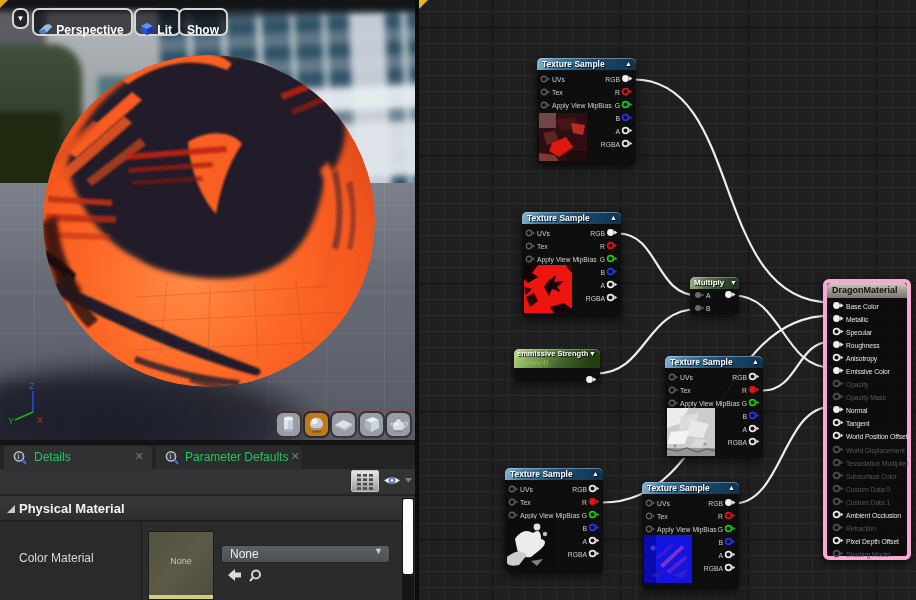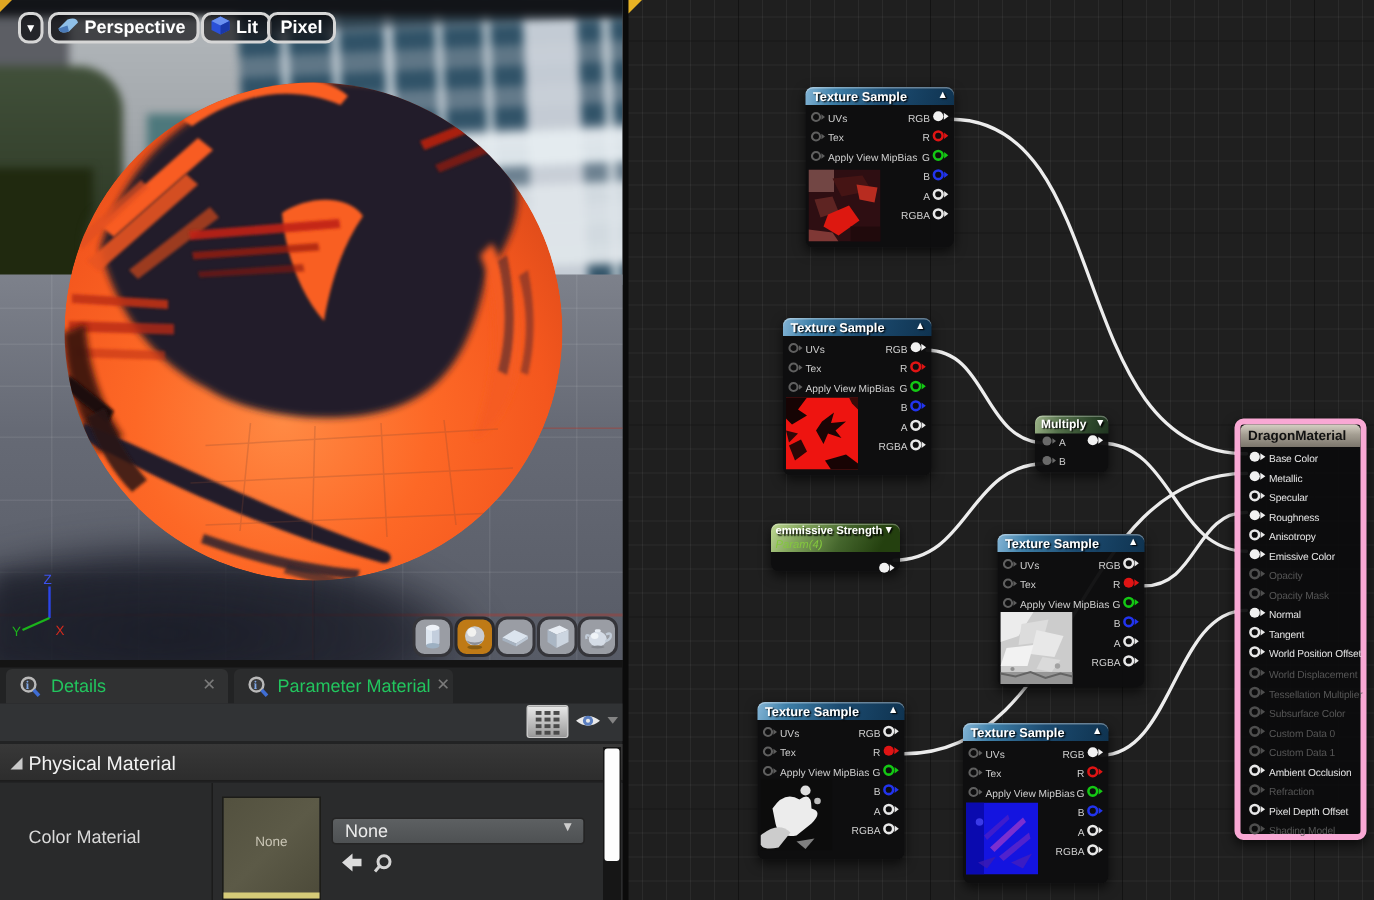--- a/index.html
+++ b/index.html
@@ -5,31 +5,31 @@
 html,body{width:916px;height:600px;overflow:hidden;background:#0b0b0b;font-family:"Liberation Sans",sans-serif}
 #root{position:absolute;left:0;top:0;width:916px;height:600px;background:#0b0b0b}
 
 #vp{position:absolute;left:0;top:0;width:415px;height:440px;overflow:hidden;background:#55565a}
 #vp .bd{position:absolute;filter:blur(3px)}
 #floor{position:absolute;left:0;top:183px;width:415px;height:257px;background:linear-gradient(#7d818b,#666a75 40%,#575b66)}
 .gl{position:absolute;background:rgba(255,255,255,0.07)}
 .rl{position:absolute;background:rgba(170,60,50,0.45)}
 #shadow{position:absolute;left:-95px;top:328px;width:480px;height:180px;background:radial-gradient(ellipse 55% 52% at 45% 55%,rgba(24,26,38,0.8) 0%,rgba(24,26,38,0.62) 55%,rgba(24,26,38,0) 80%);filter:blur(8px)}
 
-.tbtn{position:absolute;top:8px;height:21px;background:rgba(8,8,10,0.66);border:2px solid #d6d6d6;border-radius:7px;color:#fff;font-size:12px;font-weight:bold;line-height:17px;padding:0 7px;white-space:nowrap}
+.tbtn{position:absolute;top:8px;height:21px;background:rgba(8,8,10,0.66);border:2px solid #d6d6d6;border-radius:7px;color:#fff;font-size:12px;font-weight:bold;line-height:17px;padding:12px 7px;white-space:nowrap}
 
 .pbtn{position:absolute;top:411px;width:27px;height:27px;background:#9a9da4;border:2px solid #35353a;border-radius:8px}
 
 #dp{position:absolute;left:0;top:440px;width:415px;height:160px;background:#222324}
 .tab{position:absolute;top:6px;height:23px;border-radius:4px 4px 0 0;background:#303132}
 .tab .tx{color:#22c55e;font-size:12px}
 .tab .cx{color:#7a7a7a;font-size:11px}
 #srow{position:absolute;left:0;top:29px;width:415px;height:25px;background:#313335}
 #sbox{position:absolute;left:4px;top:3px;width:340px;height:19px;background:#bfc3c3;border-radius:2px;border:1px solid #191919;color:#84888a;font-size:12px;line-height:17px;padding-left:6px}
-#cath{position:absolute;left:0;top:56px;width:415px;height:25px;background:linear-gradient(#383838,#2d2d2d);border-bottom:1px solid #1d1d1d;color:#f2f2f2;font-weight:normal;font-size:13px;line-height:25px}
+#cath{position:absolute;left:0;top:56px;width:415px;height:25px;background:linear-gradient(#383838,#2d2d2d);border-bottom:1px solid #1d1d1d;color:#f2f2f2;font-weight:bold;font-size:13px;line-height:25px}
 #dbody{position:absolute;left:0;top:82px;width:415px;height:78px;background:#2a2b2c}
 
 #gp{position:absolute;left:419px;top:0;width:497px;height:600px;background:#1f1f1f}
 #grid{position:absolute;left:0;top:0;width:497px;height:600px;
 background-image:
  linear-gradient(rgba(0,0,0,0.55) 1px,transparent 1px),
  linear-gradient(90deg,rgba(0,0,0,0.55) 1px,transparent 1px),
  linear-gradient(rgba(255,255,255,0.055) 1px,transparent 1px),
  linear-gradient(90deg,rgba(255,255,255,0.055) 1px,transparent 1px);
 background-size:128px 128px,128px 128px,16px 16px,16px 16px;
@@ -160,21 +160,21 @@
   <div class="tbtn" style="left:12px;width:17px;text-align:center;padding:0;font-size:8px">▼</div>
   <div class="tbtn" style="left:32px;padding-left:4px"><svg width="15" height="13" viewBox="0 0 15 13" style="vertical-align:-2px">
         <path d="M1 8 L7 2 Q13 0 14 4 L8 10 Q2 12 1 8 Z" fill="#8fc0e8"></path>
         <path d="M1 8 L7 6 L8 10 Q2 12 1 8Z" fill="#4a7ab8"></path>
       </svg> Perspective</div>
   <div class="tbtn" style="left:134px;padding-left:4px"><svg width="14" height="14" viewBox="0 0 14 14" style="vertical-align:-2px">
         <polygon points="7,1 13,4 13,10 7,13 1,10 1,4" fill="#2a50d8"></polygon>
         <polygon points="7,1 13,4 7,7 1,4" fill="#6a90f0"></polygon>
         <polygon points="7,7 13,4 13,10 7,13" fill="#1a38a8"></polygon>
       </svg> Lit</div>
-  <div class="tbtn" style="left:178px">Pixel</div>
+  <div class="tbtn" style="left:178px">Show</div>
 
   <div style="position:absolute;left:0;top:0;width:0;height:0;border-top:8px solid #dfa622;border-right:8px solid transparent"></div>
 
   <svg style="position:absolute;left:8px;top:378px" width="50" height="50" viewBox="0 0 50 50">
     <line x1="25" y1="34" x2="25" y2="13" stroke="#2b45e8" stroke-width="1.6"></line>
     <line x1="25" y1="34" x2="7" y2="42" stroke="#1bb41b" stroke-width="1.6"></line>
     <text x="21" y="11" fill="#3c52f0" font-size="9" font-family="Liberation Sans">Z</text>
     <text x="0" y="46" fill="#1bb41b" font-size="9" font-family="Liberation Sans">Y</text>
     <text x="29" y="45" fill="#d42a1e" font-size="9" font-family="Liberation Sans">X</text>
   </svg>
@@ -221,21 +221,21 @@
       </svg>
     <span class="tx" style="position:absolute;left:30px;top:4px">Details</span>
     <span class="cx" style="position:absolute;right:8px;top:4px">✕</span>
   </div>
   <div class="tab" style="left:156px;width:146px;background:#2b2c2d">
     <svg style="position:absolute;left:8px;top:4px" width="16" height="16" viewBox="0 0 16 16">
         <circle cx="7" cy="6.4" r="4.6" fill="#3a3a3a" stroke="#b9b9b9" stroke-width="1.6"></circle>
         <line x1="10.5" y1="10" x2="14" y2="13.8" stroke="#3f6dd4" stroke-width="2.4"></line>
         <text x="5.2" y="9.4" font-size="8" fill="#7fa8e8" font-weight="bold" font-family="Liberation Serif">i</text>
       </svg>
-    <span class="tx" style="position:absolute;left:29px;top:4px;width:108px;overflow:hidden;white-space:nowrap">Parameter Material</span>
+    <span class="tx" style="position:absolute;left:29px;top:4px;width:108px;overflow:hidden;white-space:nowrap">Parameter Defaults</span>
     <span class="cx" style="position:absolute;right:2px;top:4px">✕</span>
   </div>
   <div id="srow">
     <div style="position:absolute;left:351px;top:1px;width:28px;height:22px;background:linear-gradient(#e8e8e8,#9a9a9a);border:1px solid #c8c8c8;border-radius:2px">
       <svg style="position:absolute;left:5px;top:3px" width="17" height="16" viewBox="0 0 17 16">
           <g fill="#4a4a4a">
             <rect x="0" y="0" width="4" height="2.6"></rect>
             <rect x="6" y="0" width="4" height="2.6"></rect>
             <rect x="12" y="0" width="4" height="2.6"></rect>
             <rect x="0" y="4.4" width="4" height="2.6"></rect>

